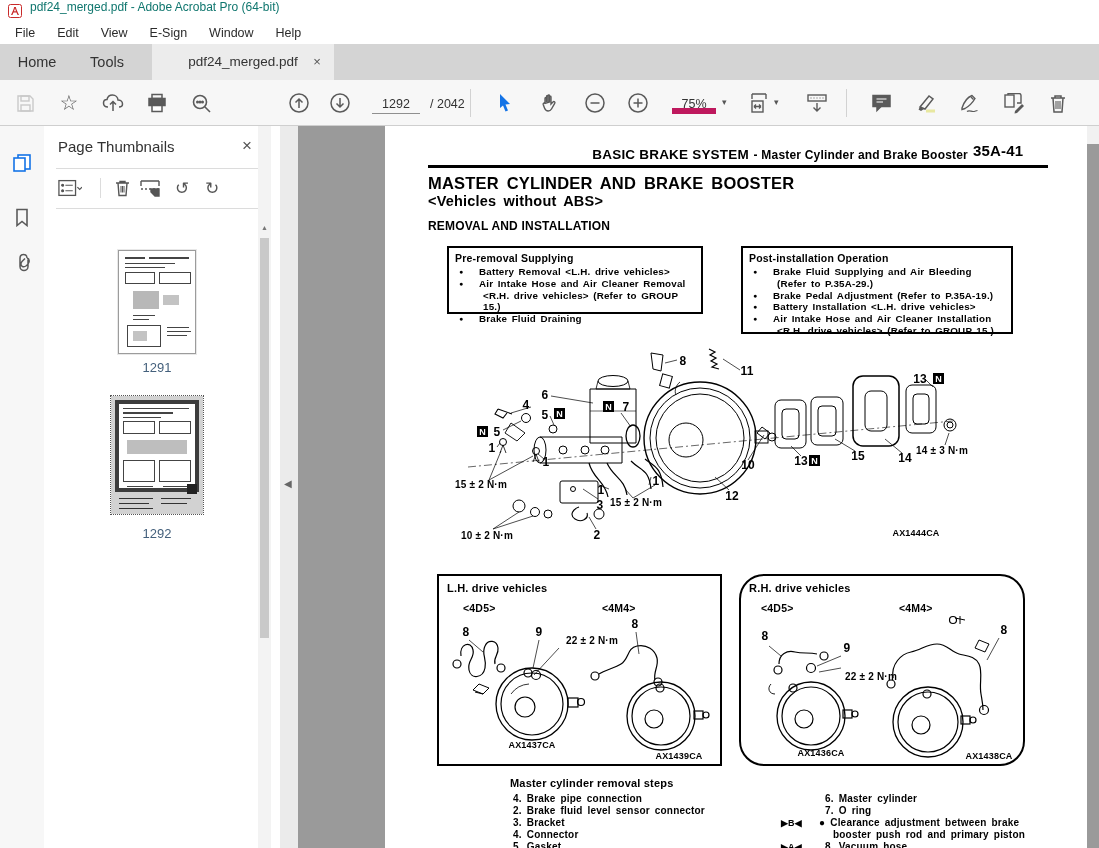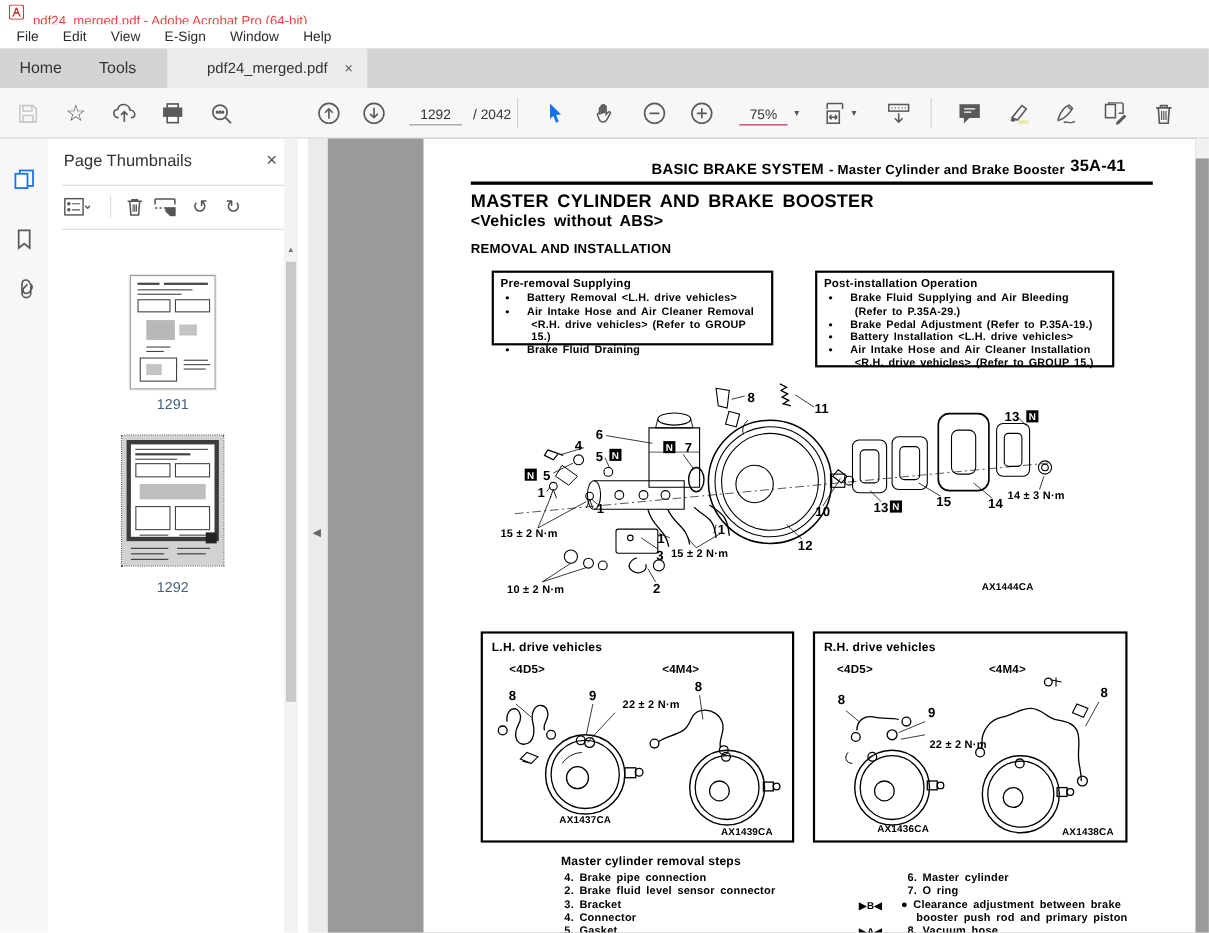--- a/index.html
+++ b/index.html
@@ -6,42 +6,42 @@
   html,body { margin:0; padding:0; }
   body {
     width:1099px; height:848px; position:relative; overflow:hidden;
     font-family:"Liberation Sans", sans-serif; background:#fff;
     -webkit-font-smoothing:antialiased;
   }
 
   
   .titlebar { position:absolute; left:0; top:0; width:1099px; height:22px; background:#fff; }
   .app-icon { position:absolute; left:8px; top:4px; width:14px; height:14px; }
-  .title-text { position:absolute; left:30px; top:12px; font-size:12px; color:#ef4444; white-space:nowrap; }
+  .title-text { position:absolute; left:30px; top:0; font-size:12px; color:#0f766e; white-space:nowrap; }
 
   
   .menubar { position:absolute; left:0; top:22px; width:1099px; height:22px; background:#fff; display:flex; align-items:center; padding-left:4px; }
   .menu-item { font-size:12.5px; color:#2b2b2b; padding:0 11px; height:22px; line-height:22px; cursor:default; }
 
   
   .tabbar { position:absolute; left:0; top:44px; width:1099px; height:36px; background:#d4d4d4; }
   .tab { position:absolute; top:0; height:36px; line-height:36px; text-align:center; font-size:14.5px; color:#333; }
   .tab-home { left:0; width:74px; }
   .tab-tools { left:74px; width:66px; }
   .tab-doc { left:152px; width:182px; background:#ececec; font-size:13.5px; color:#333; }
   .tab-doc-close { position:absolute; right:10px; top:0; width:14px; font-size:13px; color:#555; line-height:36px; }
 
   
   .toolbar { position:absolute; left:0; top:80px; width:1099px; height:46px; background:#f7f7f7; border-bottom:1px solid #cfcfcf; }
   .tbi { position:absolute; top:12px; width:22px; height:22px; display:flex; align-items:center; justify-content:center; }
   .tbi svg { display:block; }
   .tb-sep { position:absolute; top:9px; width:1px; height:28px; background:#d2d2d2; }
   .page-input { position:absolute; left:372px; top:14px; width:48px; height:20px; border:none; border-bottom:1px solid #8f8f8f; background:transparent; text-align:center; font-size:12.5px; color:#333; font-family:"Liberation Sans",sans-serif; padding:0; }
   .page-total { position:absolute; left:430px; top:17px; font-size:12.5px; color:#333; white-space:nowrap; }
-  .zoom-label { position:absolute; left:672px; top:14px; width:44px; height:20px; border-bottom:1px solid #be185d; font-size:12.5px; color:#333; text-align:center; line-height:20px; }
+  .zoom-label { position:absolute; left:672px; top:14px; width:44px; height:20px; border-bottom:6px solid #be185d; font-size:12.5px; color:#333; text-align:center; line-height:20px; }
   .zoom-caret { position:absolute; left:722px; top:17px; font-size:9px; color:#555; }
   .fit-caret { position:absolute; left:774px; top:17px; font-size:9px; color:#555; }
 
   
   .rail { position:absolute; left:0; top:126px; width:44px; height:722px; background:#f7f7f7; }
   .rail-btn { position:absolute; left:11px; width:22px; height:22px; display:flex; align-items:center; justify-content:center; }
 
   .panel { position:absolute; left:44px; top:126px; width:236px; height:722px; background:#fff; }
   .panel-title { position:absolute; left:14px; top:12px; font-size:15px; color:#323232; }
   .panel-close { position:absolute; left:198px; top:10px; font-size:17px; color:#555; }
@@ -86,21 +86,21 @@
   .brow { display:flex; font-size:9.8px; line-height:11.8px; word-spacing:1.5px; }
   .bdot { width:24px; padding-left:4px; font-size:7px; }
   .bcont { margin-left:28px; font-size:9.8px; line-height:11.8px; word-spacing:1.5px; }
   .box-pre { left:62px; top:120px; width:256px; height:68px; }
   .box-post { left:356px; top:120px; width:272px; height:88px; }
 
   .fig-main { position:absolute; left:8px; top:212px; width:672px; height:230px; }
   svg text { font-family:"Liberation Sans",sans-serif; font-weight:bold; }
   .drawbox { position:absolute; top:448px; height:192px; border:2px solid #000; }
   .box-lh { left:52px; width:285px; }
-  .box-rh { left:354px; width:286px; }
+  .box-rh { left:354px; width:286px;border-radius:25px; }
   .drawbox svg { position:absolute; left:0; top:0; }
 
   .steps-title { position:absolute; left:125px; top:651px; font-size:11px; font-weight:bold; }
   .step-line { position:absolute; font-size:10px; font-weight:bold; white-space:nowrap; word-spacing:2px; }
   .marker { position:absolute; font-size:9px; font-weight:bold; white-space:nowrap; }
 </style>
 </head>
 <body>
 
 <div class="titlebar">

